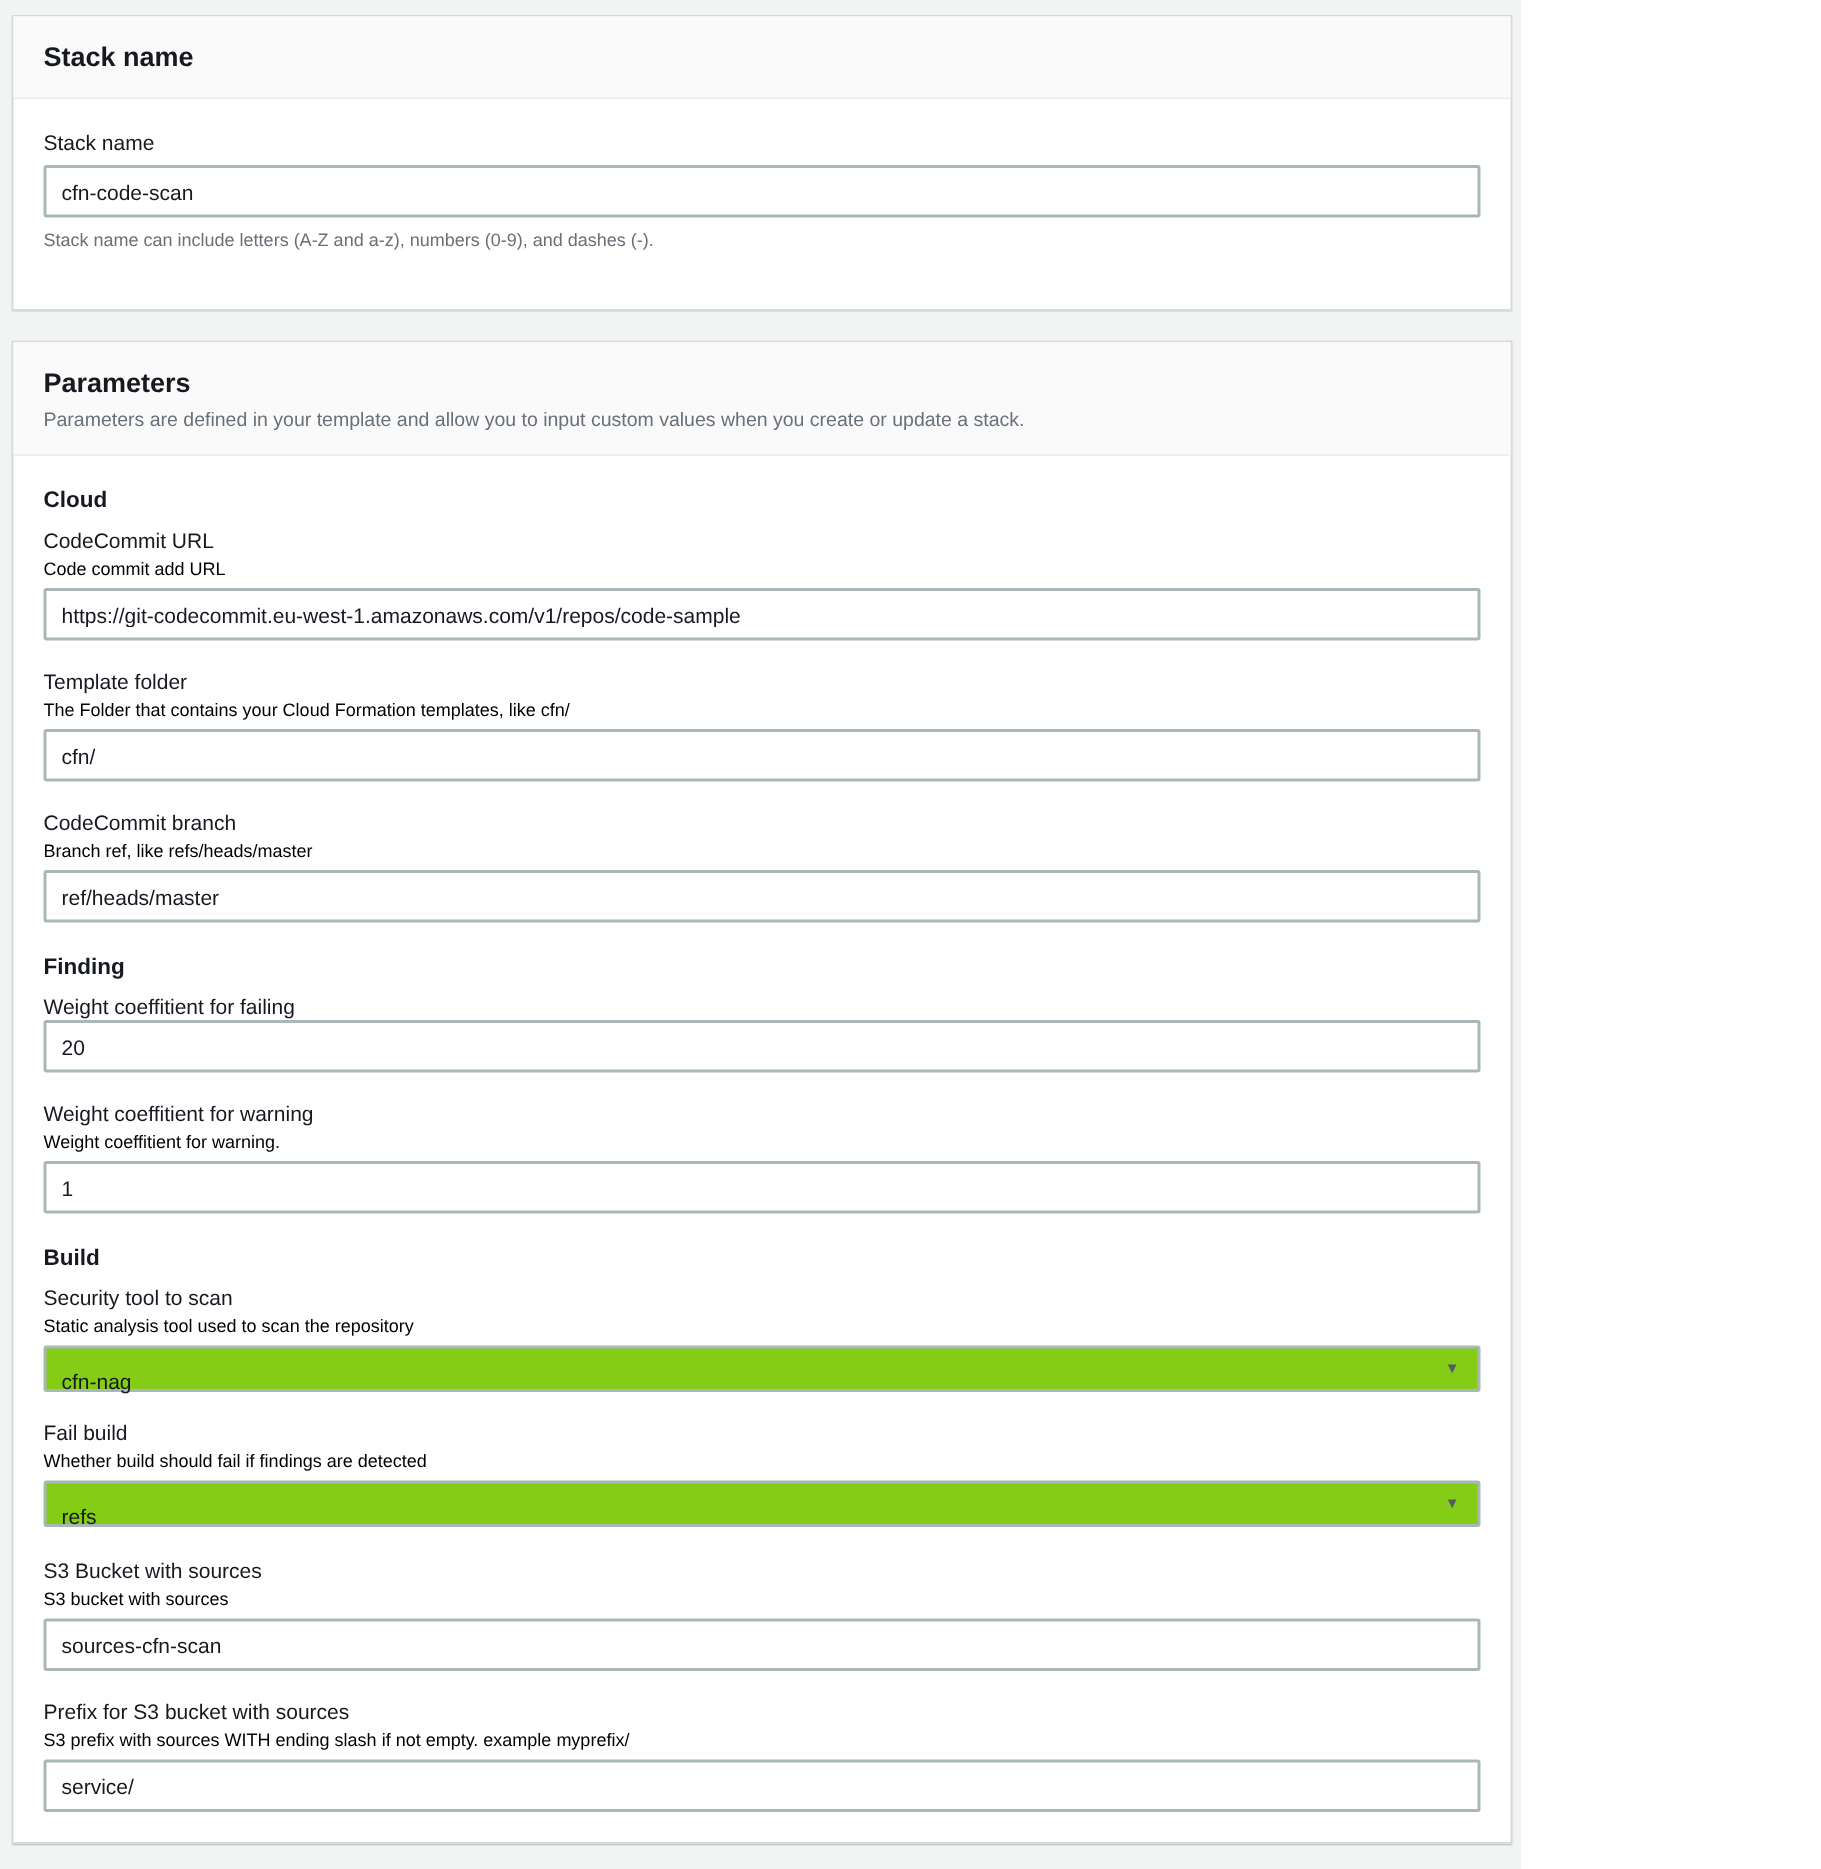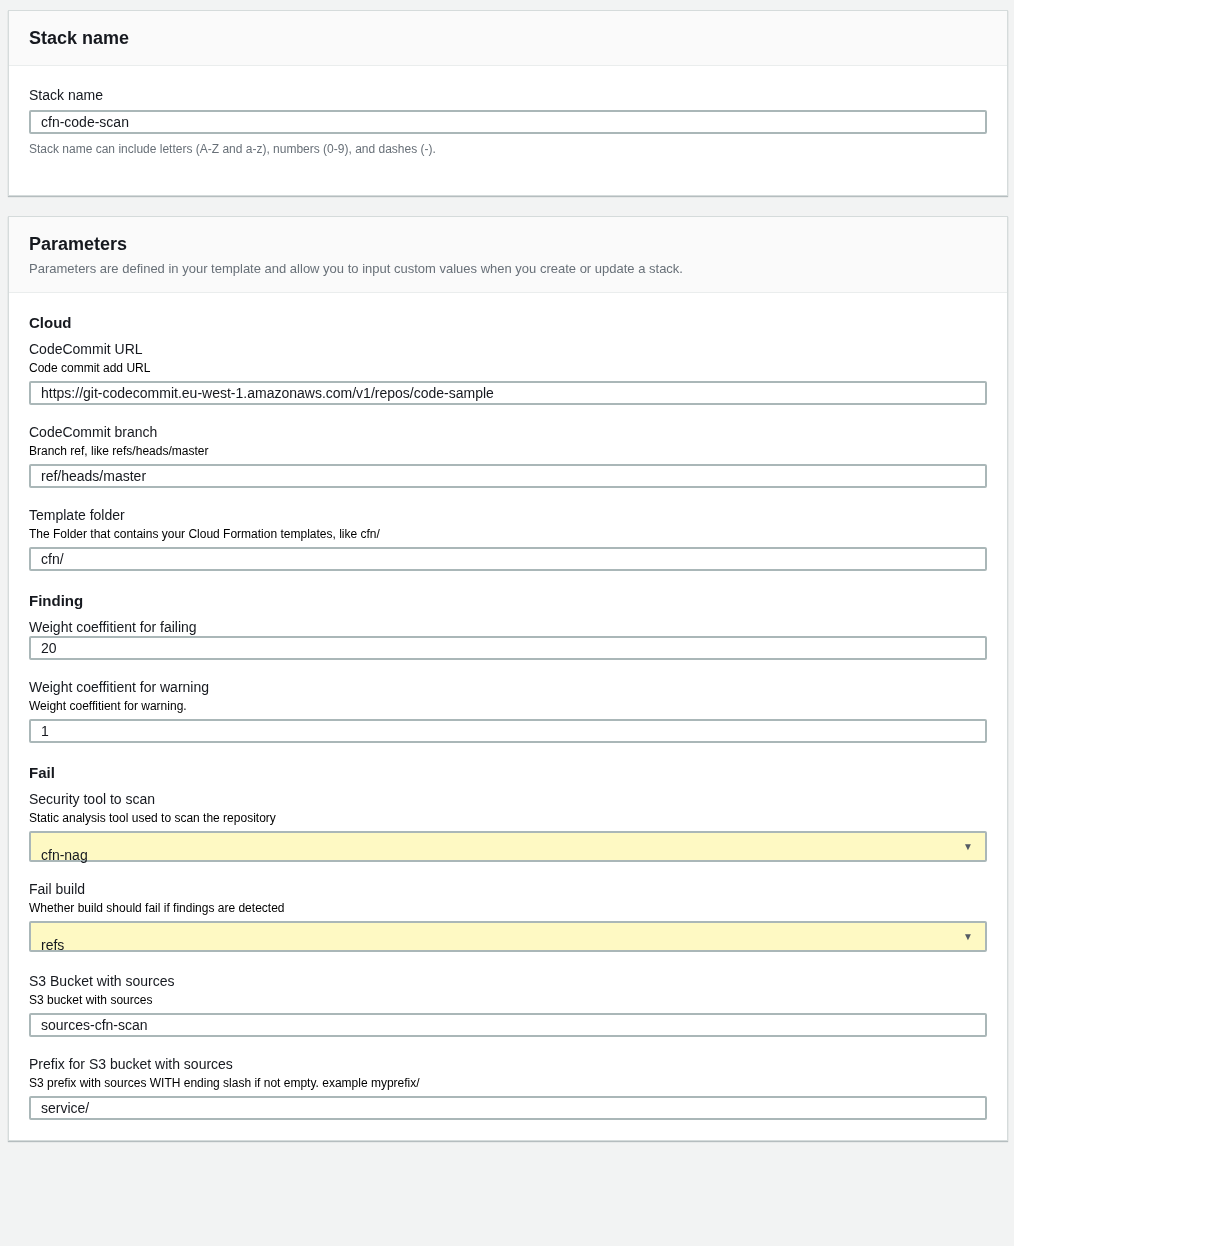--- a/index.html
+++ b/index.html
@@ -37,42 +37,42 @@
   .param-group + .param-group { margin-top: 20px; }
 
   .field { margin-bottom: 18px; }
   .param-group .field:last-child { margin-bottom: 0; }
   .field-label { font-size: 14px; line-height: 18px; color: #16191f; }
   .field-helper { font-size: 12px; line-height: 15px; color: #000000; margin: 3px 0 5px 0; }
 
   .text-input {
     display: block;
     width: 100%;
-    height: 24px;
+    height: 35px;
     border: 2px solid #aab7b8;
     border-radius: 2px;
     padding: 2px 10px;
     font-size: 14px;
     font-family: inherit;
     color: #16191f;
     background: #ffffff;
     outline: none;
   }
   .select-input {
     position: relative;
     display: flex;
     align-items: center;
     width: 100%;
     height: 31px;
     border: 2px solid #aab7b8;
     border-radius: 2px;
     padding: 18px 32px 2px 10px;
     font-size: 14px;
     color: #16191f;
-    background: #fef9c3;
+    background: #84cc16;
     cursor: pointer;
   }
   .caret-icon {
     position: absolute;
     right: 12px;
     top: 50%;
     transform: translateY(-50%);
     font-size: 10px;
     color: #545b64;
     line-height: 10px;
@@ -110,49 +110,49 @@
         <div class="param-group">
           <h3 class="group-heading">Cloud</h3>
 
           <div class="field">
             <div class="field-label">CodeCommit URL</div>
             <div class="field-helper">Code commit add URL</div>
             <input type="text" class="text-input" value="https://git-codecommit.eu-west-1.amazonaws.com/v1/repos/code-sample" style="">
           </div>
 
           <div class="field">
+            <div class="field-label">Template folder</div>
+            <div class="field-helper">The Folder that contains your Cloud Formation templates, like cfn/</div>
+            <input type="text" class="text-input" value="cfn/" style="">
+          </div>
+
+          <div class="field">
             <div class="field-label">CodeCommit branch</div>
             <div class="field-helper">Branch ref, like refs/heads/master</div>
             <input type="text" class="text-input" value="ref/heads/master" style="">
-          </div>
-
-          <div class="field">
-            <div class="field-label">Template folder</div>
-            <div class="field-helper">The Folder that contains your Cloud Formation templates, like cfn/</div>
-            <input type="text" class="text-input" value="cfn/" style="">
           </div>
         </div>
 
         <div class="param-group">
           <h3 class="group-heading">Finding</h3>
 
           <div class="field">
             <div class="field-label">Weight coeffitient for failing</div>
             <input type="text" class="text-input" value="20" style="">
           </div>
 
           <div class="field">
             <div class="field-label">Weight coeffitient for warning</div>
             <div class="field-helper">Weight coeffitient for warning.</div>
             <input type="text" class="text-input" value="1" style="">
           </div>
         </div>
 
         <div class="param-group">
-          <h3 class="group-heading">Fail</h3>
+          <h3 class="group-heading">Build</h3>
 
           <div class="field">
             <div class="field-label">Security tool to scan</div>
             <div class="field-helper">Static analysis tool used to scan the repository</div>
             <div class="select-input">
               <span class="select-value">cfn-nag</span>
               <span class="caret-icon">▼</span>
             </div>
           </div>
 

